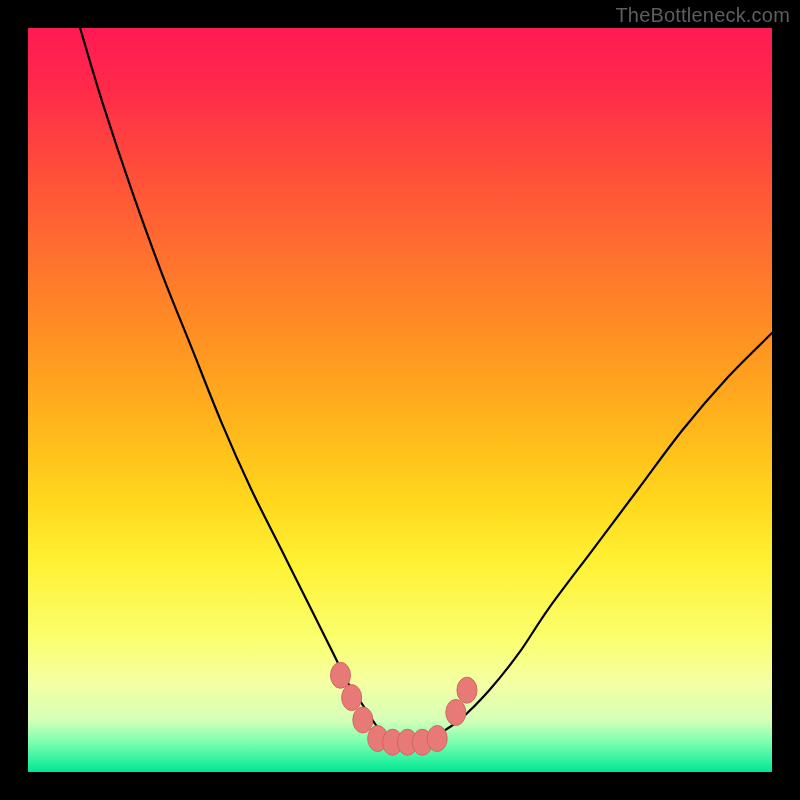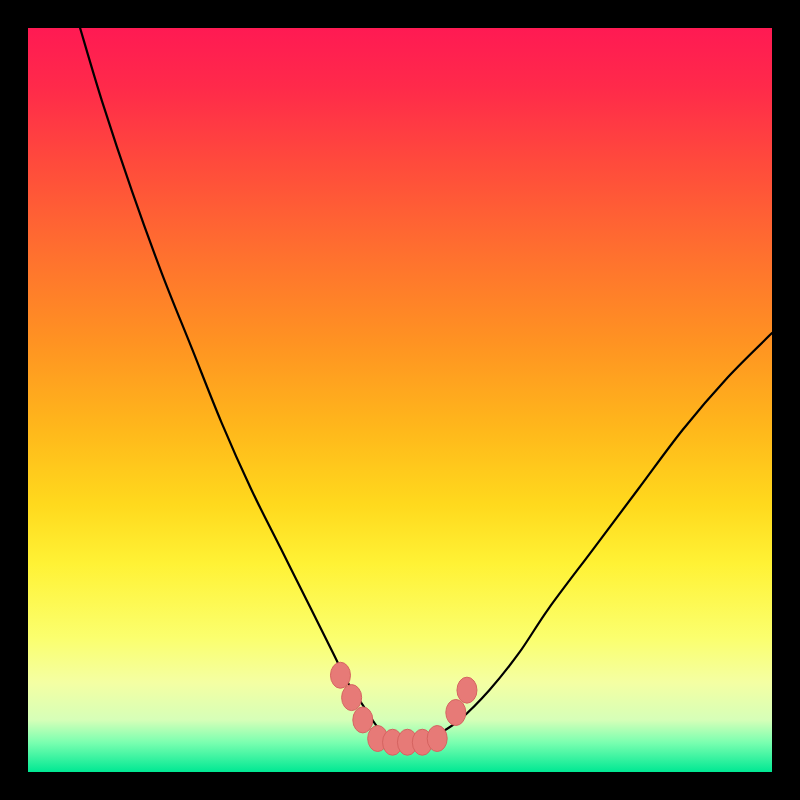--- a/index.html
+++ b/index.html
@@ -74,13 +74,14 @@
           <ellipse cx="364.56" cy="714.24" rx="10" ry="13" fill="#e77a77" stroke="#d56360" stroke-width="1"></ellipse>
           <ellipse cx="379.44" cy="714.24" rx="10" ry="13" fill="#e77a77" stroke="#d56360" stroke-width="1"></ellipse>
           <ellipse cx="394.32" cy="714.24" rx="10" ry="13" fill="#e77a77" stroke="#d56360" stroke-width="1"></ellipse>
           <ellipse cx="409.20000000000005" cy="710.52" rx="10" ry="13" fill="#e77a77" stroke="#d56360" stroke-width="1"></ellipse>
           <ellipse cx="427.79999999999995" cy="684.48" rx="10" ry="13" fill="#e77a77" stroke="#d56360" stroke-width="1"></ellipse>
           <ellipse cx="438.96" cy="662.16" rx="10" ry="13" fill="#e77a77" stroke="#d56360" stroke-width="1"></ellipse>
         </g>
     </svg>
   </div>
 
+  <div class="watermark">TheBottleneck.com</div>
 </div>
 
 </body></html>

